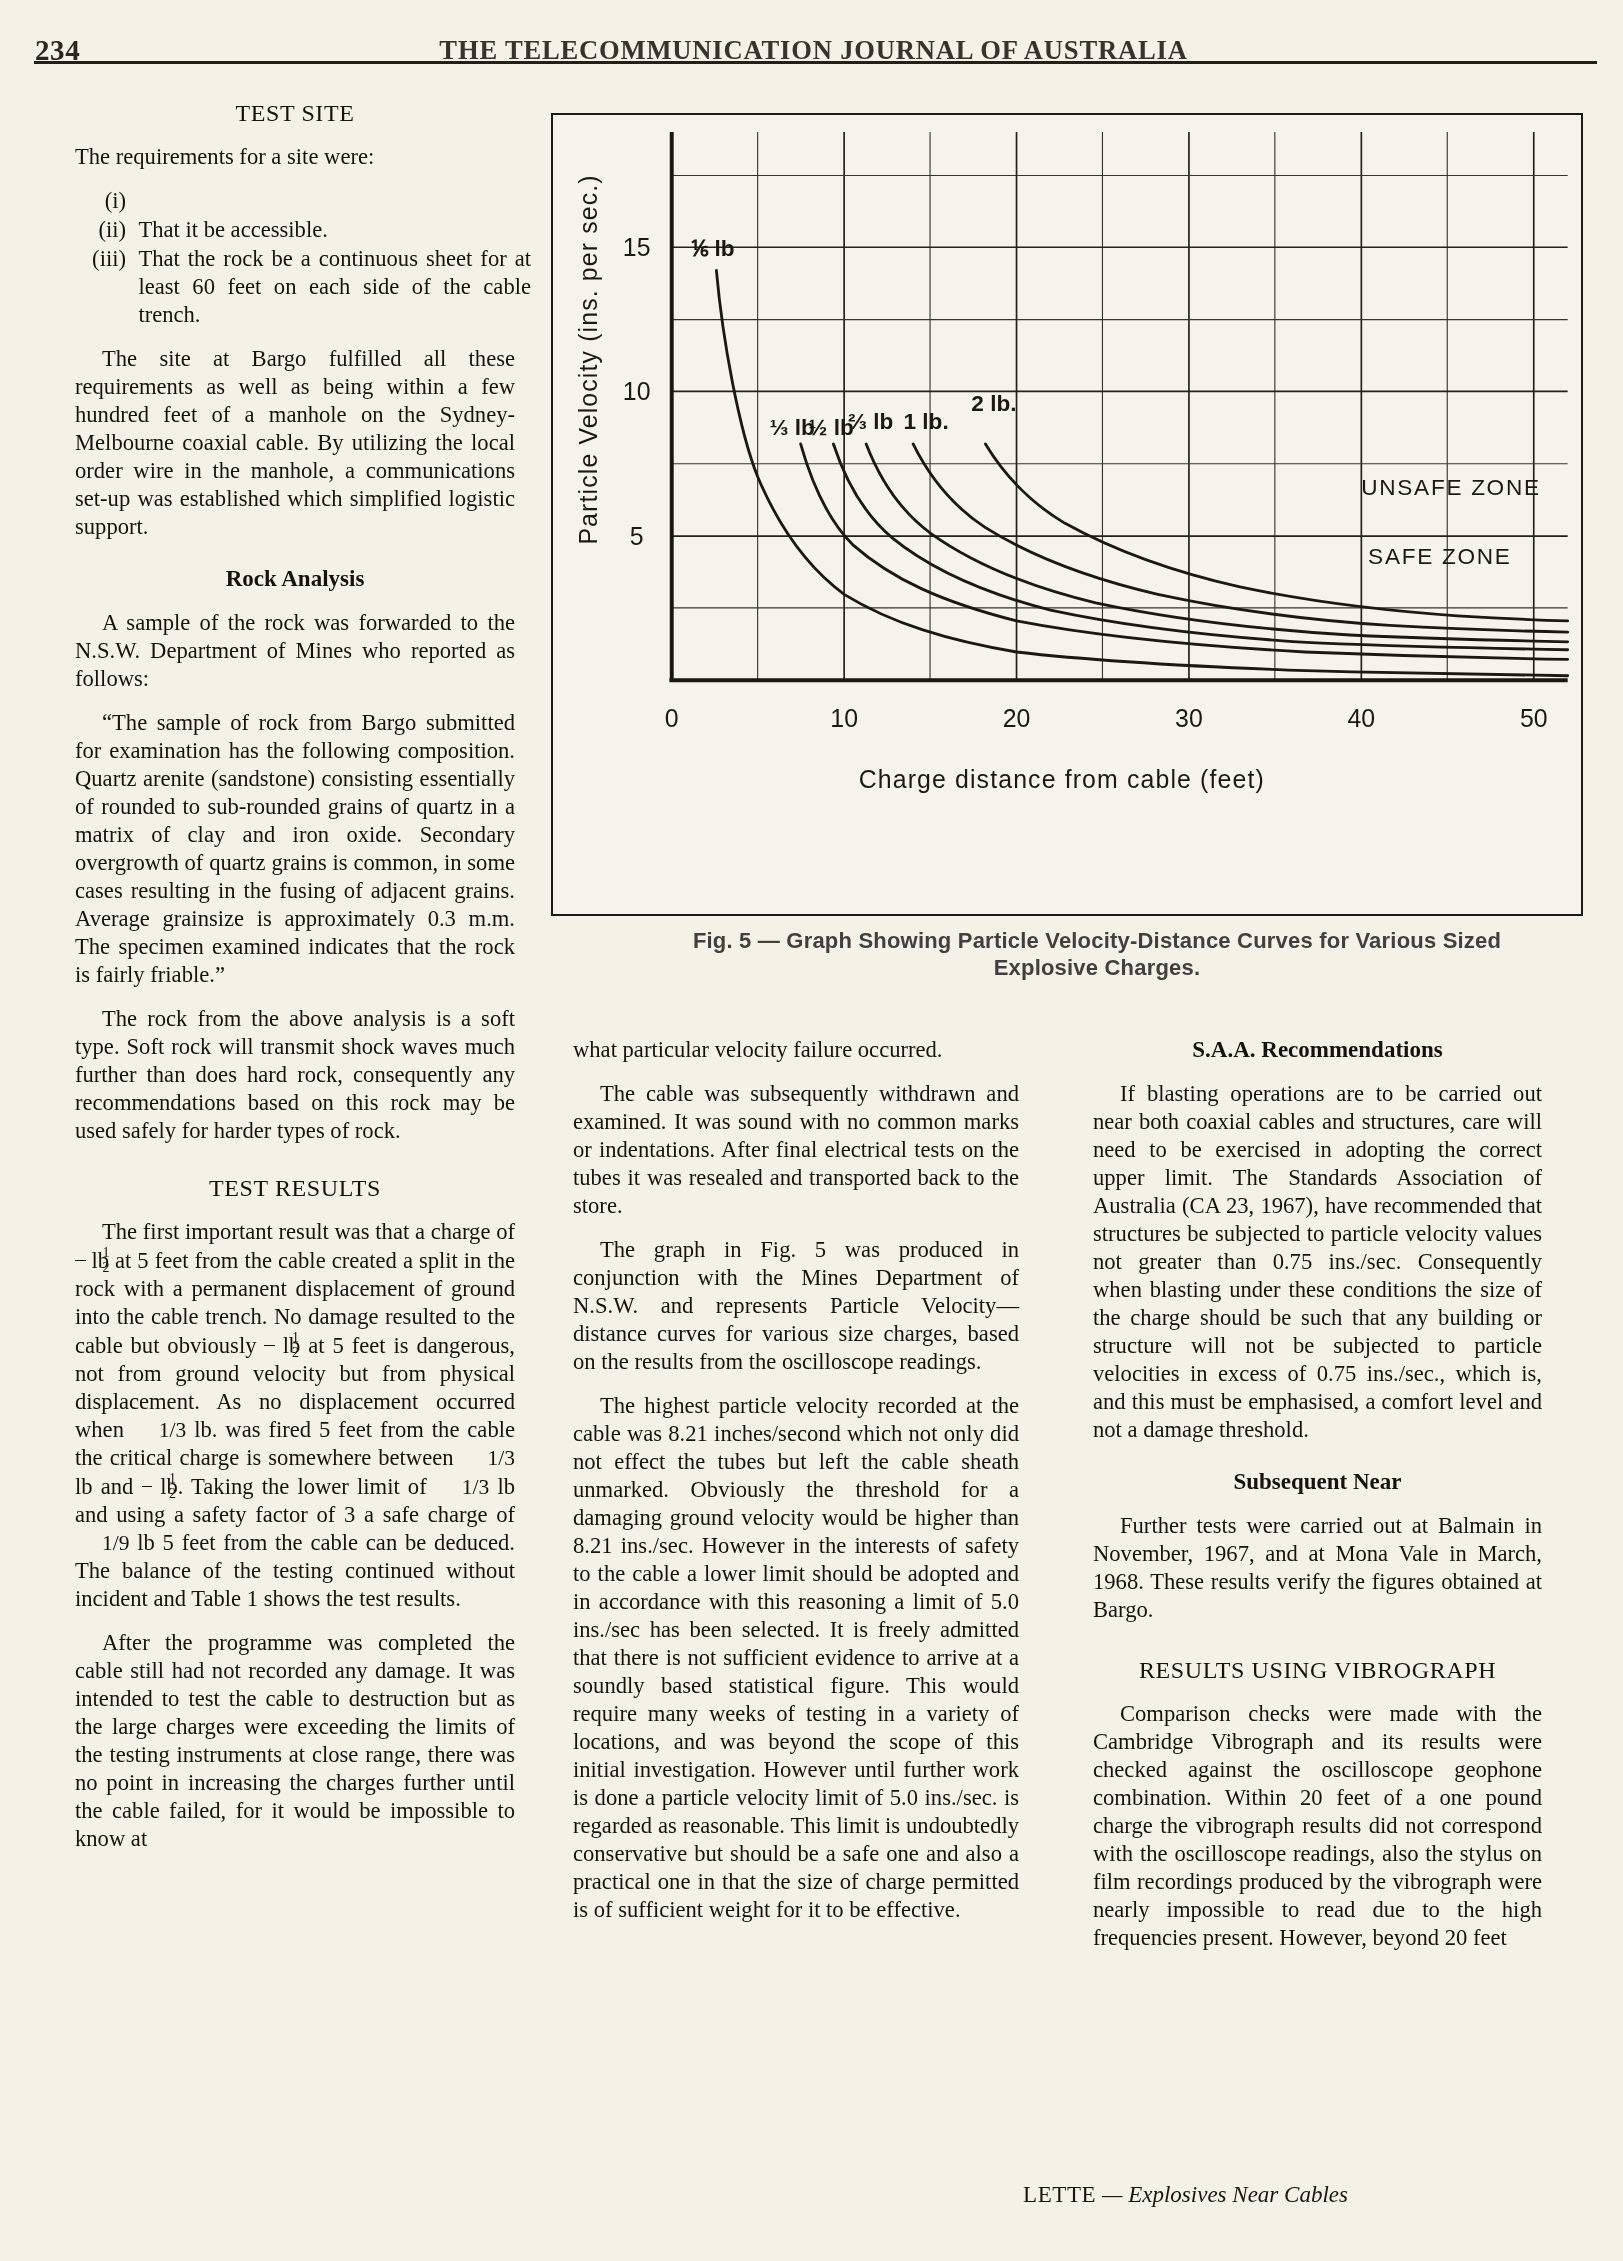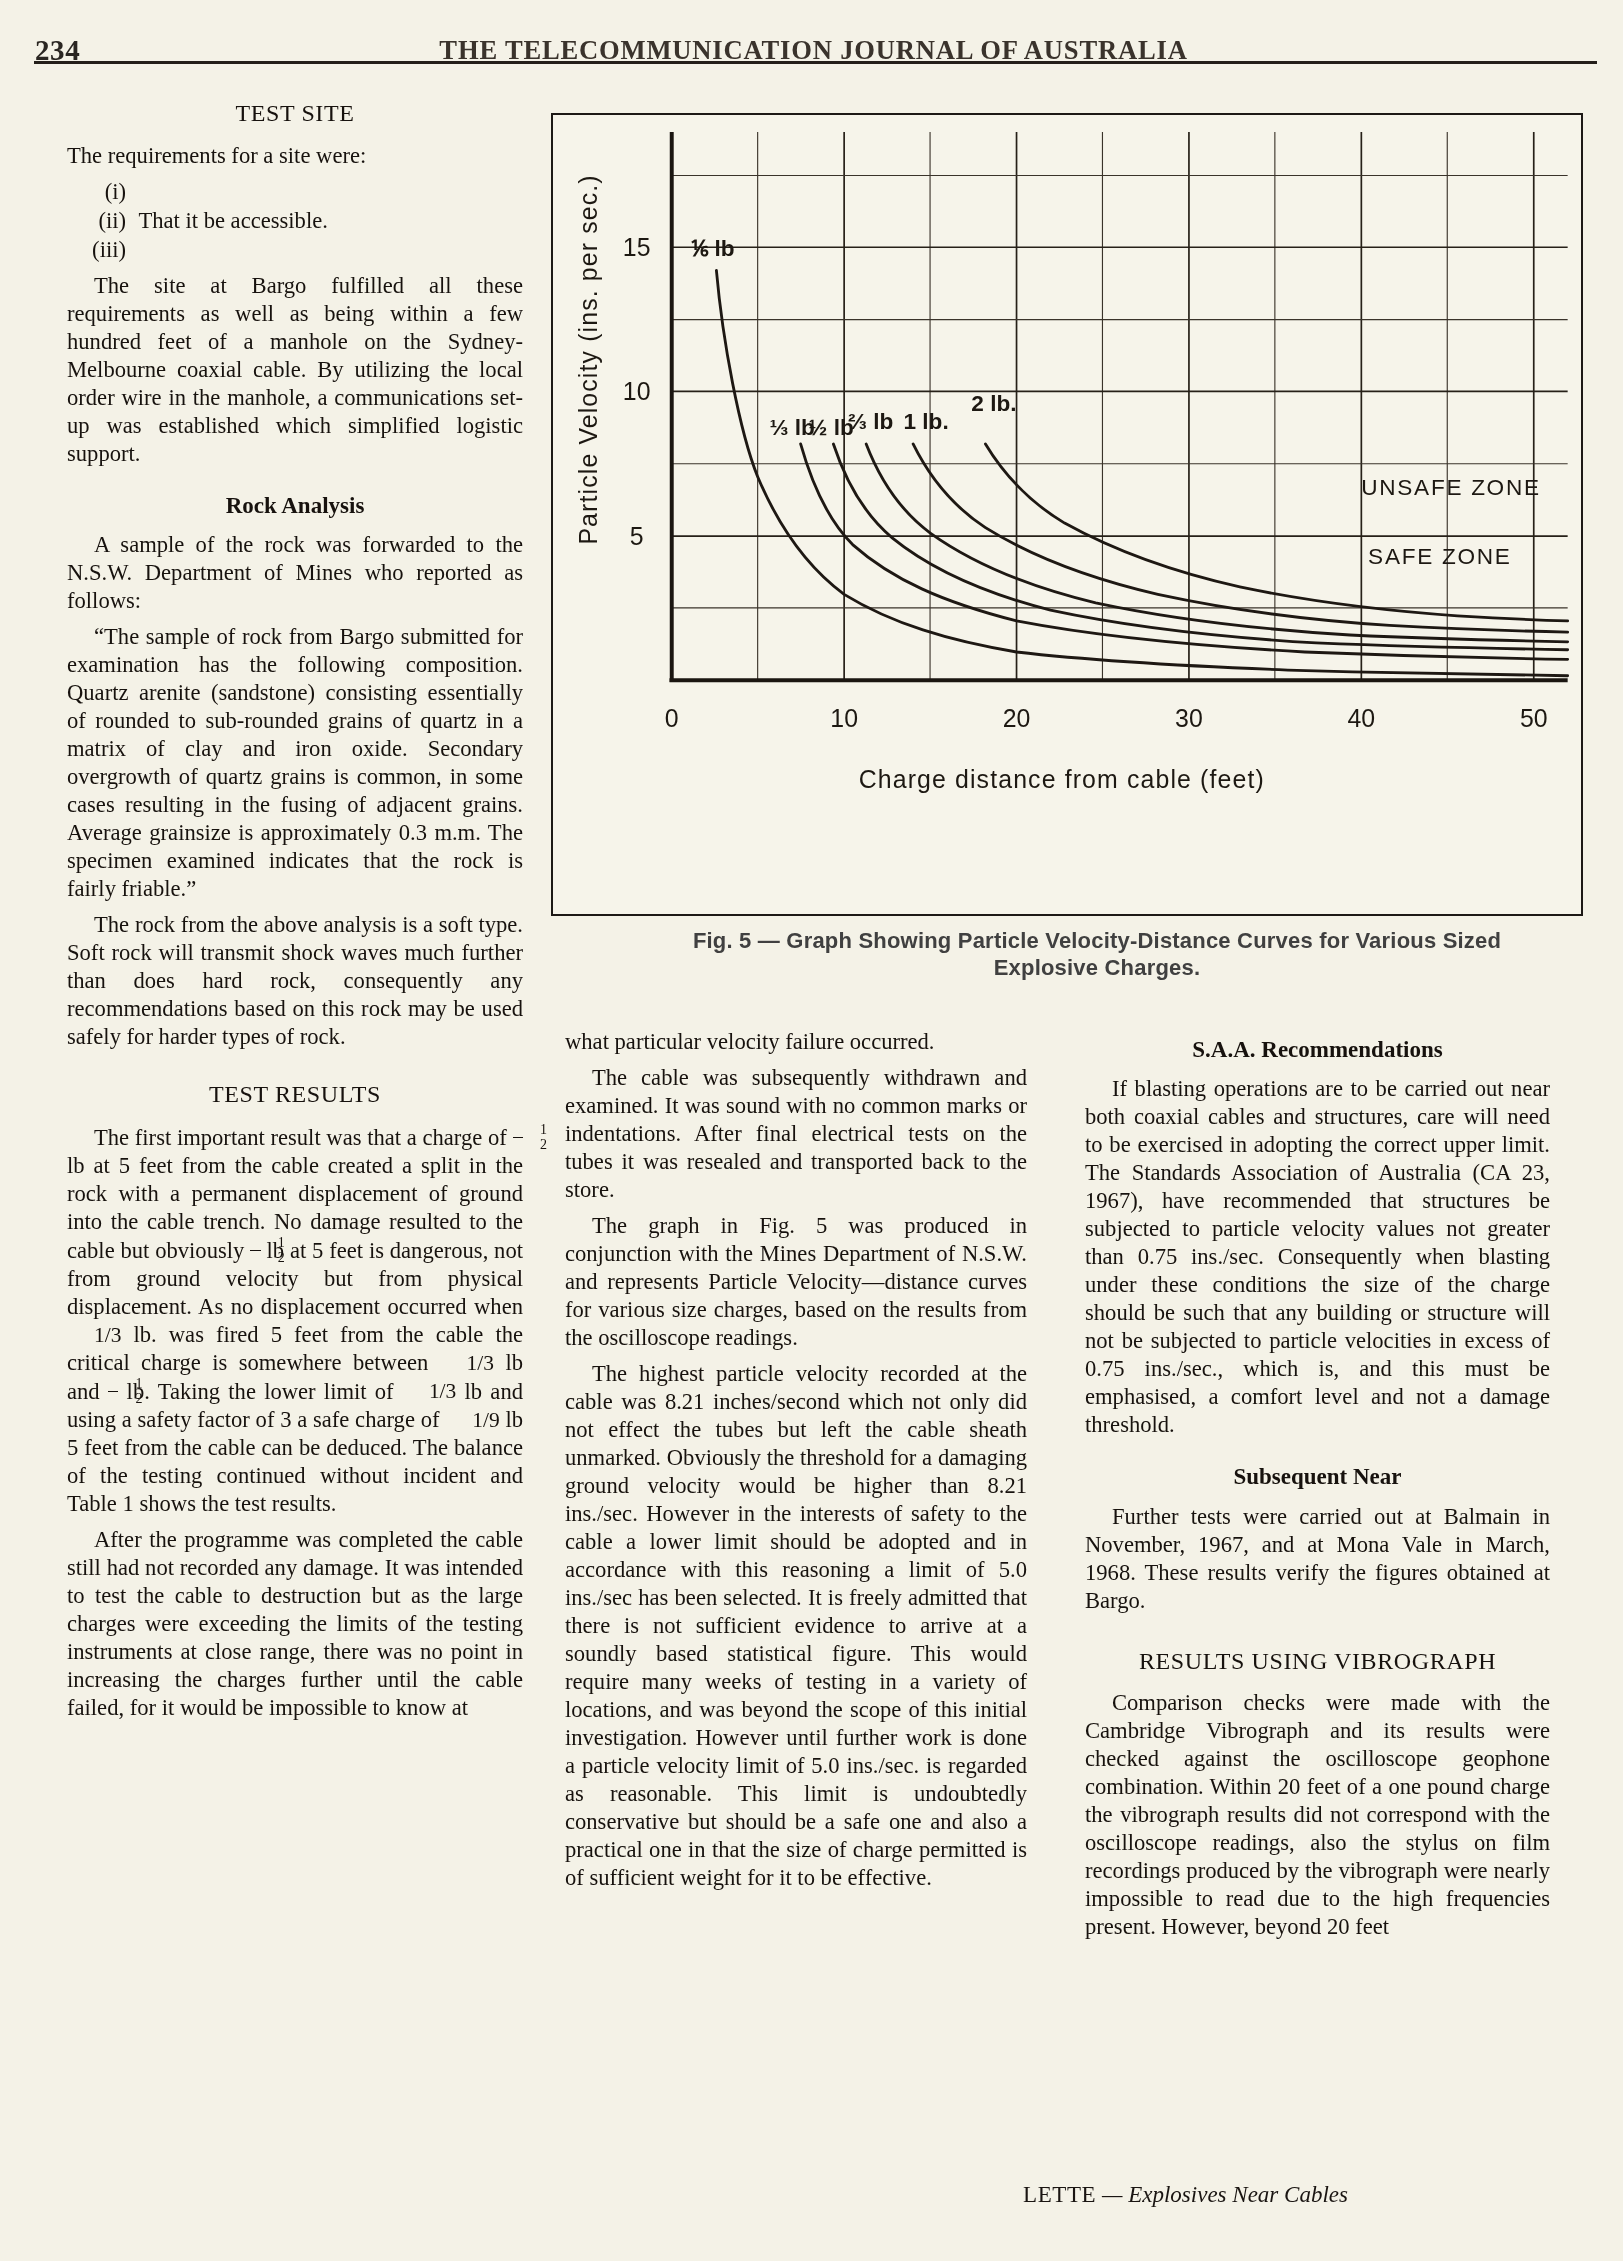--- a/index.html
+++ b/index.html
@@ -27,21 +27,21 @@
     letter-spacing:0.8px;
     font-family:"Liberation Serif",serif;
   }
   .head-rule{
     position:absolute;left:34px;top:61px;width:1563px;height:2.8px;
     background:#241f1a;
   }
 
   
   .col{position:absolute;text-align:justify;color:#17120e;}
-  .col p{margin:8px;text-indent:27px;}
+  .col p{margin:16px;text-indent:27px;}
   .col p.noindent{text-indent:0;}
 
   .colL{left:59px;top:99px;width:472px;font-size:22.6px;line-height:28px;}
   .colM{left:557px;top:1020px;width:478px;font-size:22.6px;line-height:28px;}
   .colR{left:1077px;top:1020px;width:481px;font-size:22.6px;line-height:28px;}
 
   h2.sec{
     text-align:center;font-weight:400;font-size:24px;
     letter-spacing:0.6px;margin:0 0 14.7px 0;
     font-family:"Liberation Serif",serif;
@@ -117,20 +117,21 @@
     <ul class="reqs">
       <li>
         <span class="num">(i)</span>
       </li>
       <li>
         <span class="num">(ii)</span>
         <span class="txt">That it be accessible.</span>
       </li>
       <li>
         <span class="num">(iii)</span>
+        <span class="txt">That the rock be a continuous sheet for at least 60 feet on each side of the cable trench.</span>
       </li>
     </ul>
 
     <p class="gap">The site at Bargo fulfilled all these requirements as well as being within a few hundred feet of a manhole on the Sydney-Melbourne coaxial cable. By utilizing the local order wire in the manhole, a communications set-up was established which simplified logistic support.</p>
 
     <h3 class="sub">Rock Analysis</h3>
 
     <p>A sample of the rock was forwarded to the N.S.W. Department of Mines who reported as follows:</p>
 
     <p>“The sample of rock from Bargo submitted for examination has the following composition. Quartz arenite (sandstone) consisting essentially of rounded to sub-rounded grains of quartz in a matrix of clay and iron oxide. Secondary overgrowth of quartz grains is common, in some cases resulting in the fusing of adjacent grains. Average grainsize is approximately 0.3 m.m. The specimen examined indicates that the rock is fairly friable.”</p>

